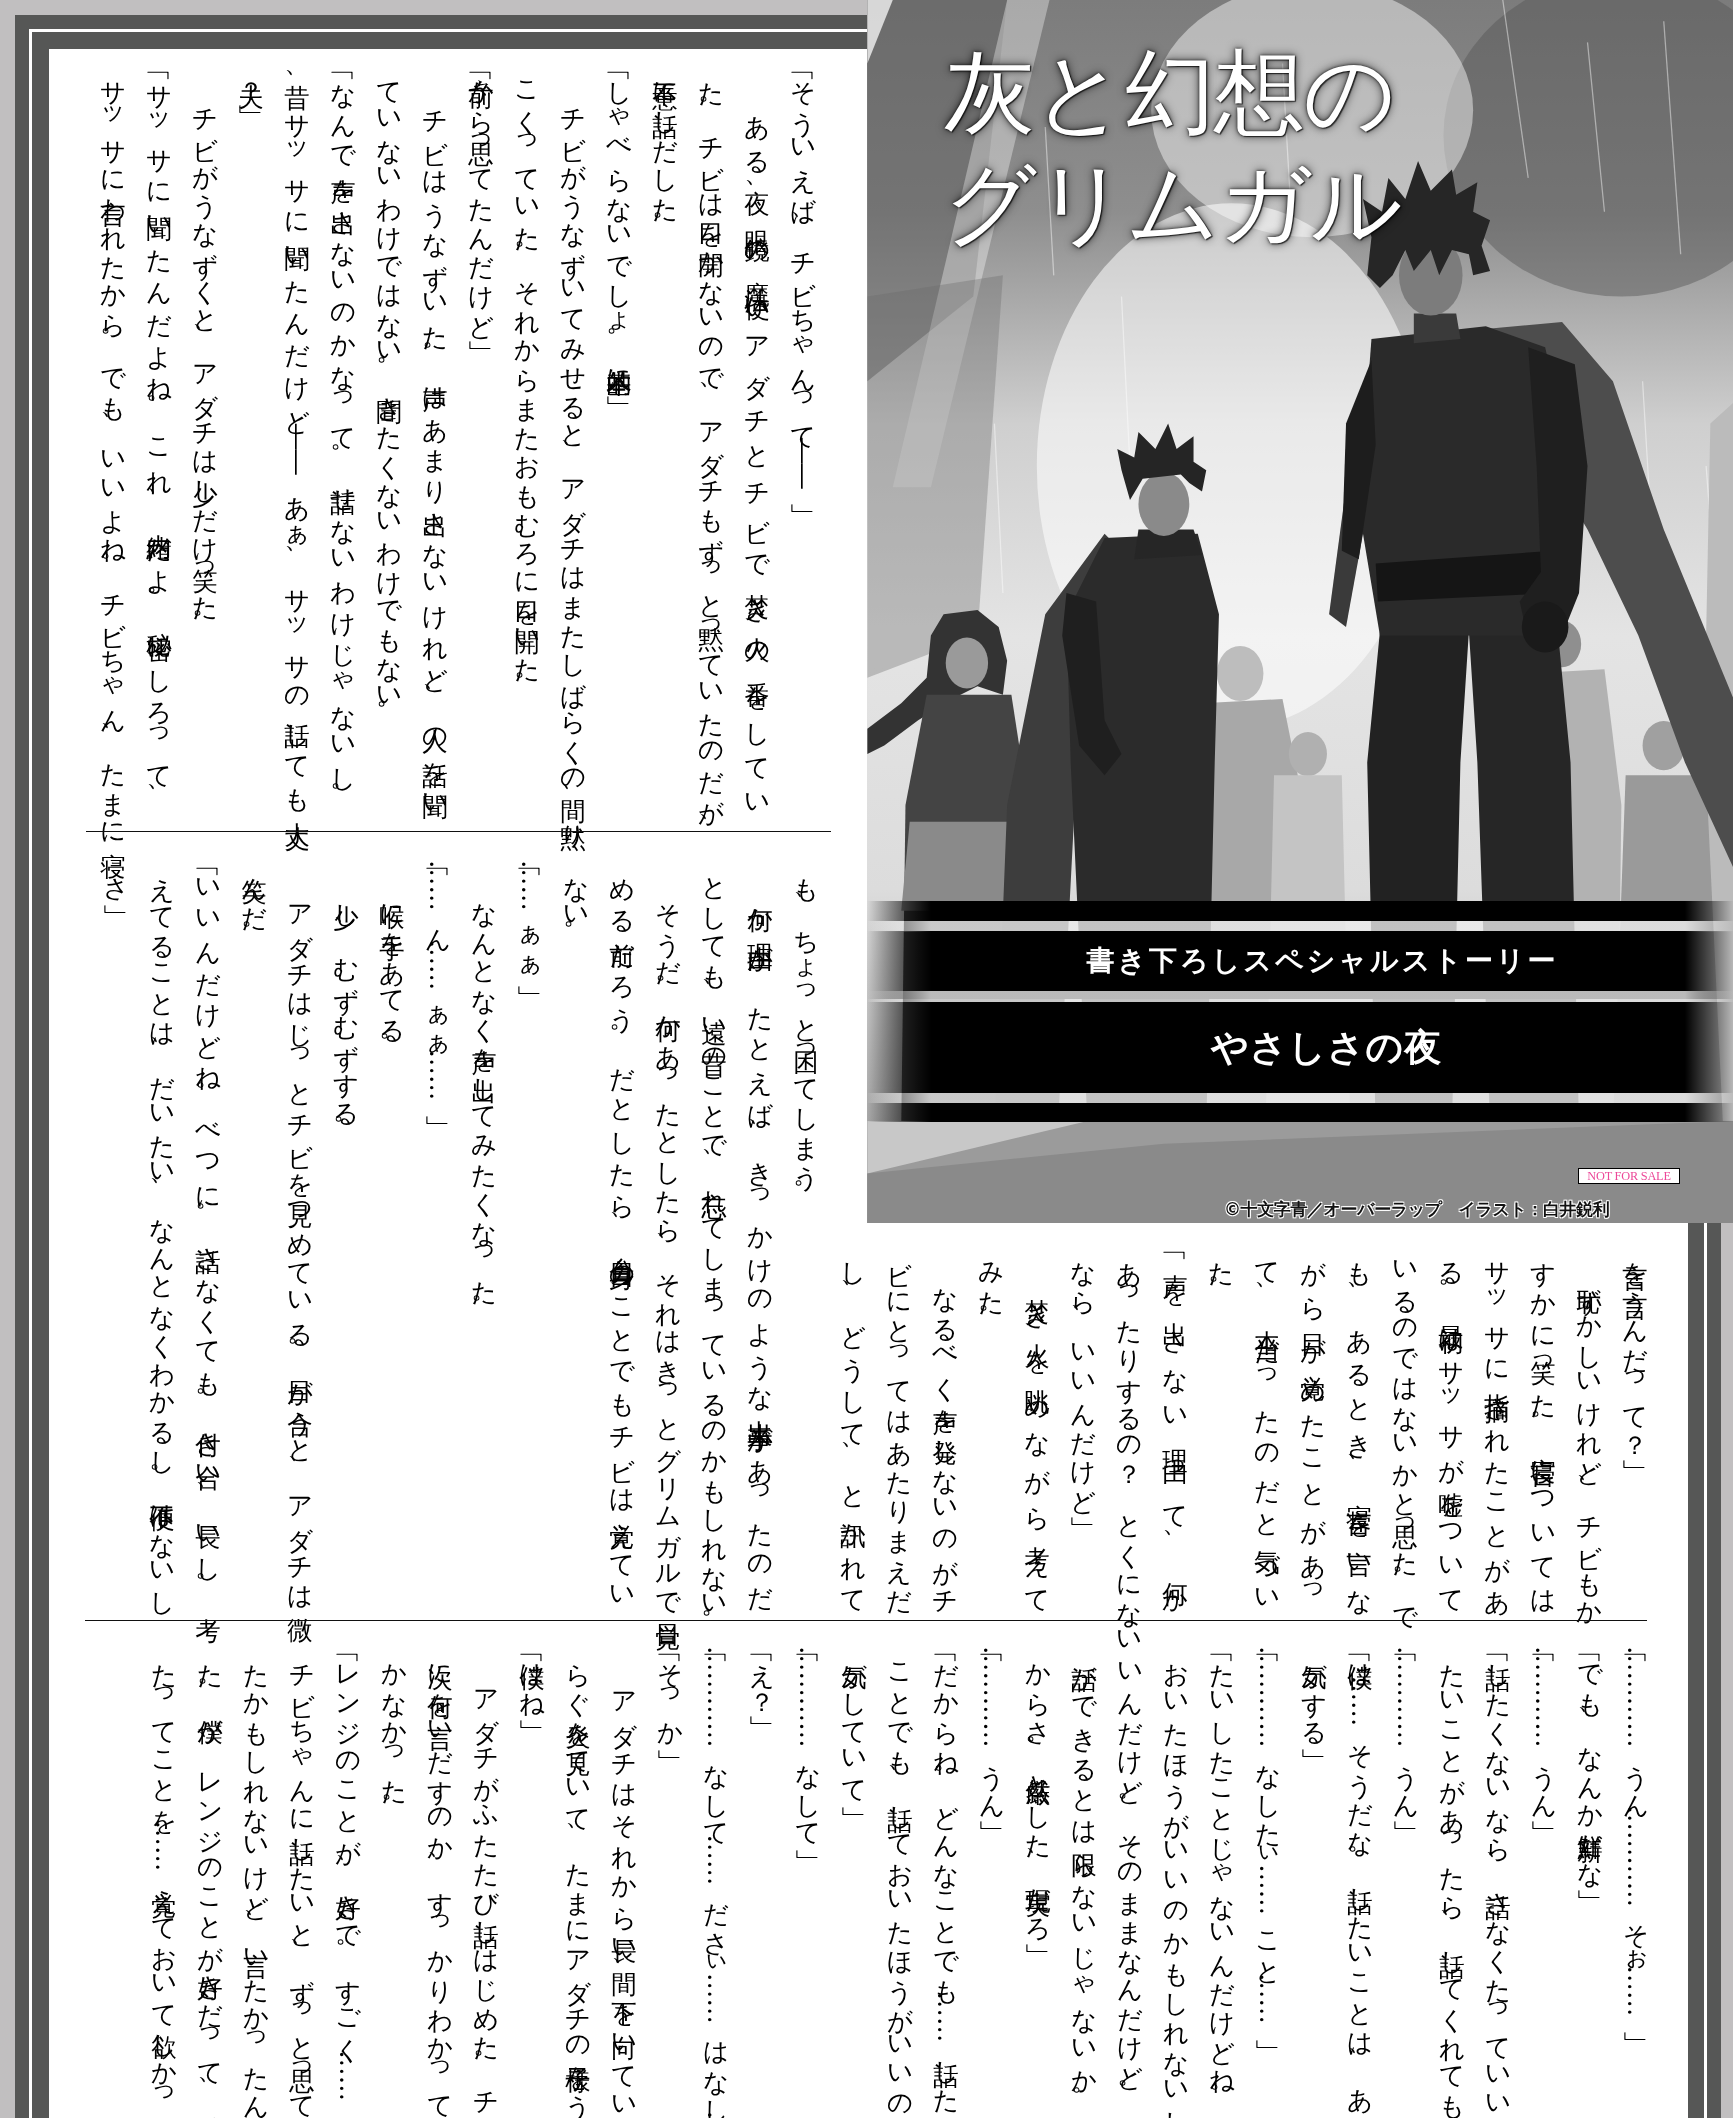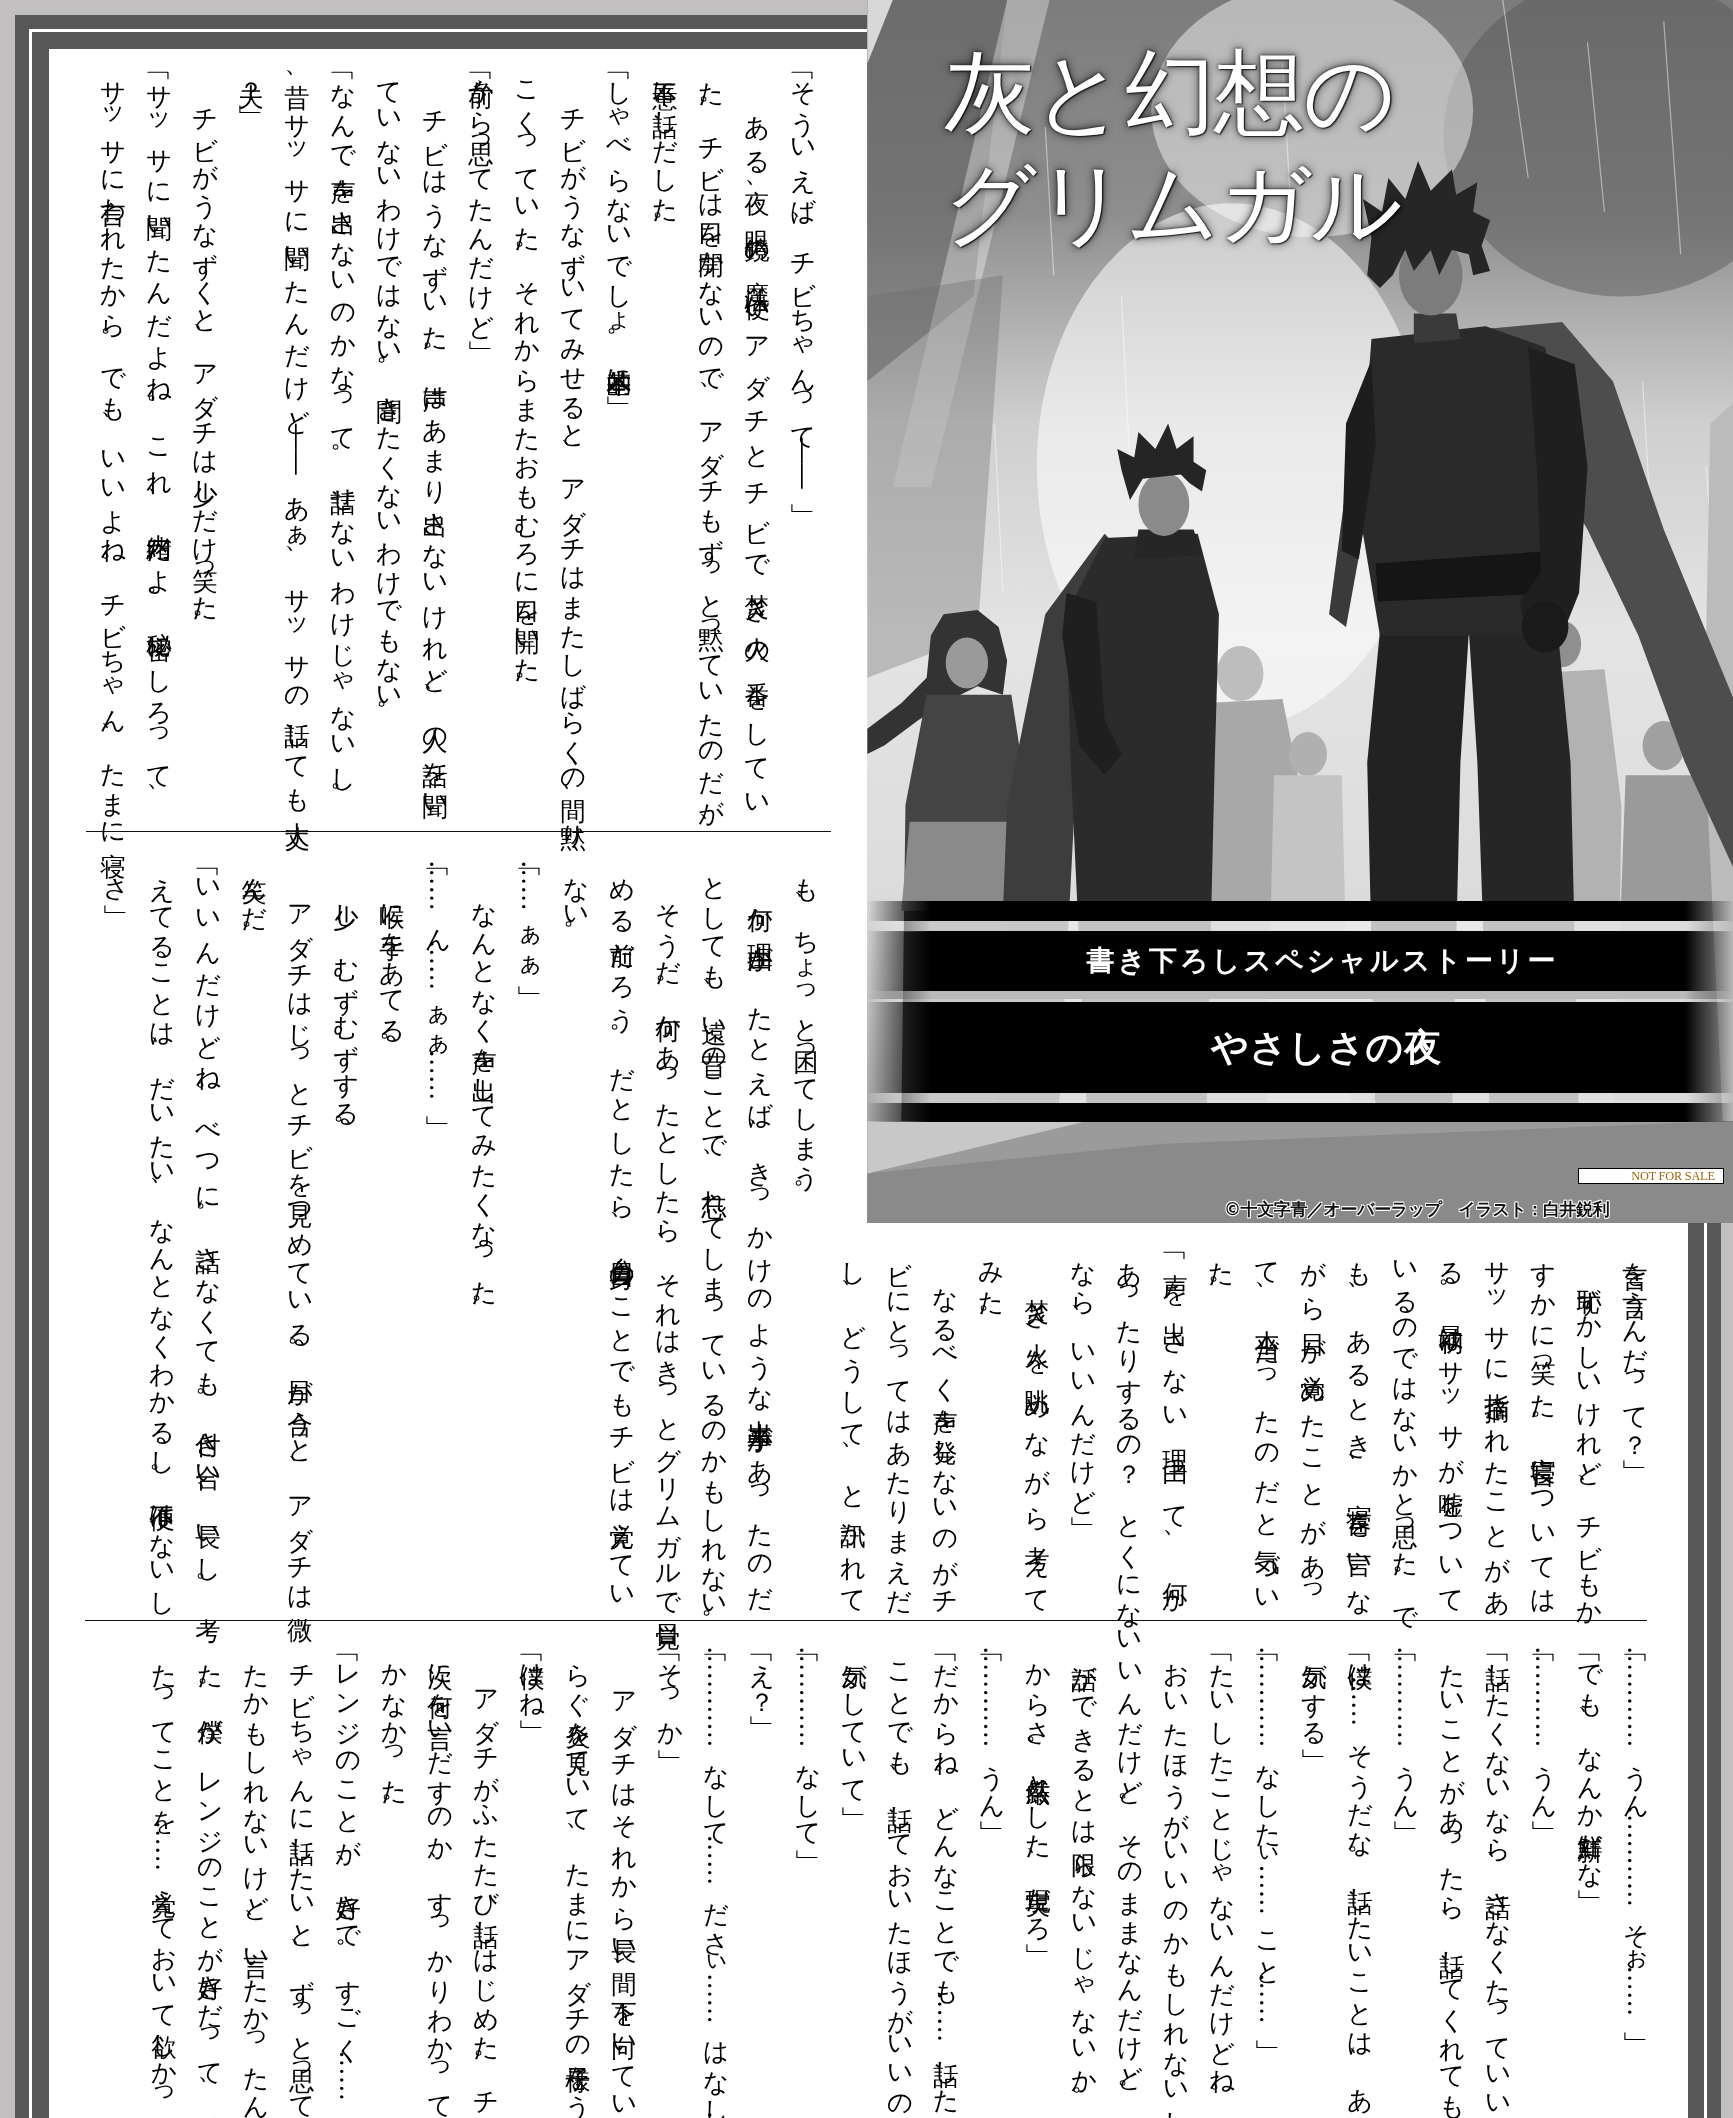--- a/index.html
+++ b/index.html
@@ -71,23 +71,23 @@
 
   .credit {
     position: absolute; left: 357px; top: 1165px;
     font-family: "DejaVu Sans", "Liberation Sans", sans-serif; font-weight: bold;
     font-size: 17px; line-height: 19.5px; color: #111; white-space: nowrap; letter-spacing: -0.4px;
     text-shadow: 0.8px 0.8px 0 #fff, -0.8px -0.8px 0 #fff, 0.8px -0.8px 0 #fff, -0.8px 0.8px 0 #fff, 0 0 1.7px #fff;
     margin-top: 35px;
   }
   .nfs {
     position: absolute; left: 711px; top: 1168px; width: 100px; height: 14.4px;
-    border: 0.8px solid #000; background: #fff; color: #a16207;
+    border: 0.8px solid #000; background: #fff; color: #ec4899;
     font-family: "Liberation Serif", "DejaVu Serif", serif; font-size: 12.3px; line-height: 14.4px;
-    text-align: center; white-space: nowrap; letter-spacing: -0.2px; padding-left: 44px;
+    text-align: center; white-space: nowrap; letter-spacing: -0.2px;
   }
 </style>
 </head>
 <body>
 
 <div class="frame-outer"></div>
 <div class="frame-line"></div>
 <div class="frame-inner"></div>
 <div class="content"></div>
 

